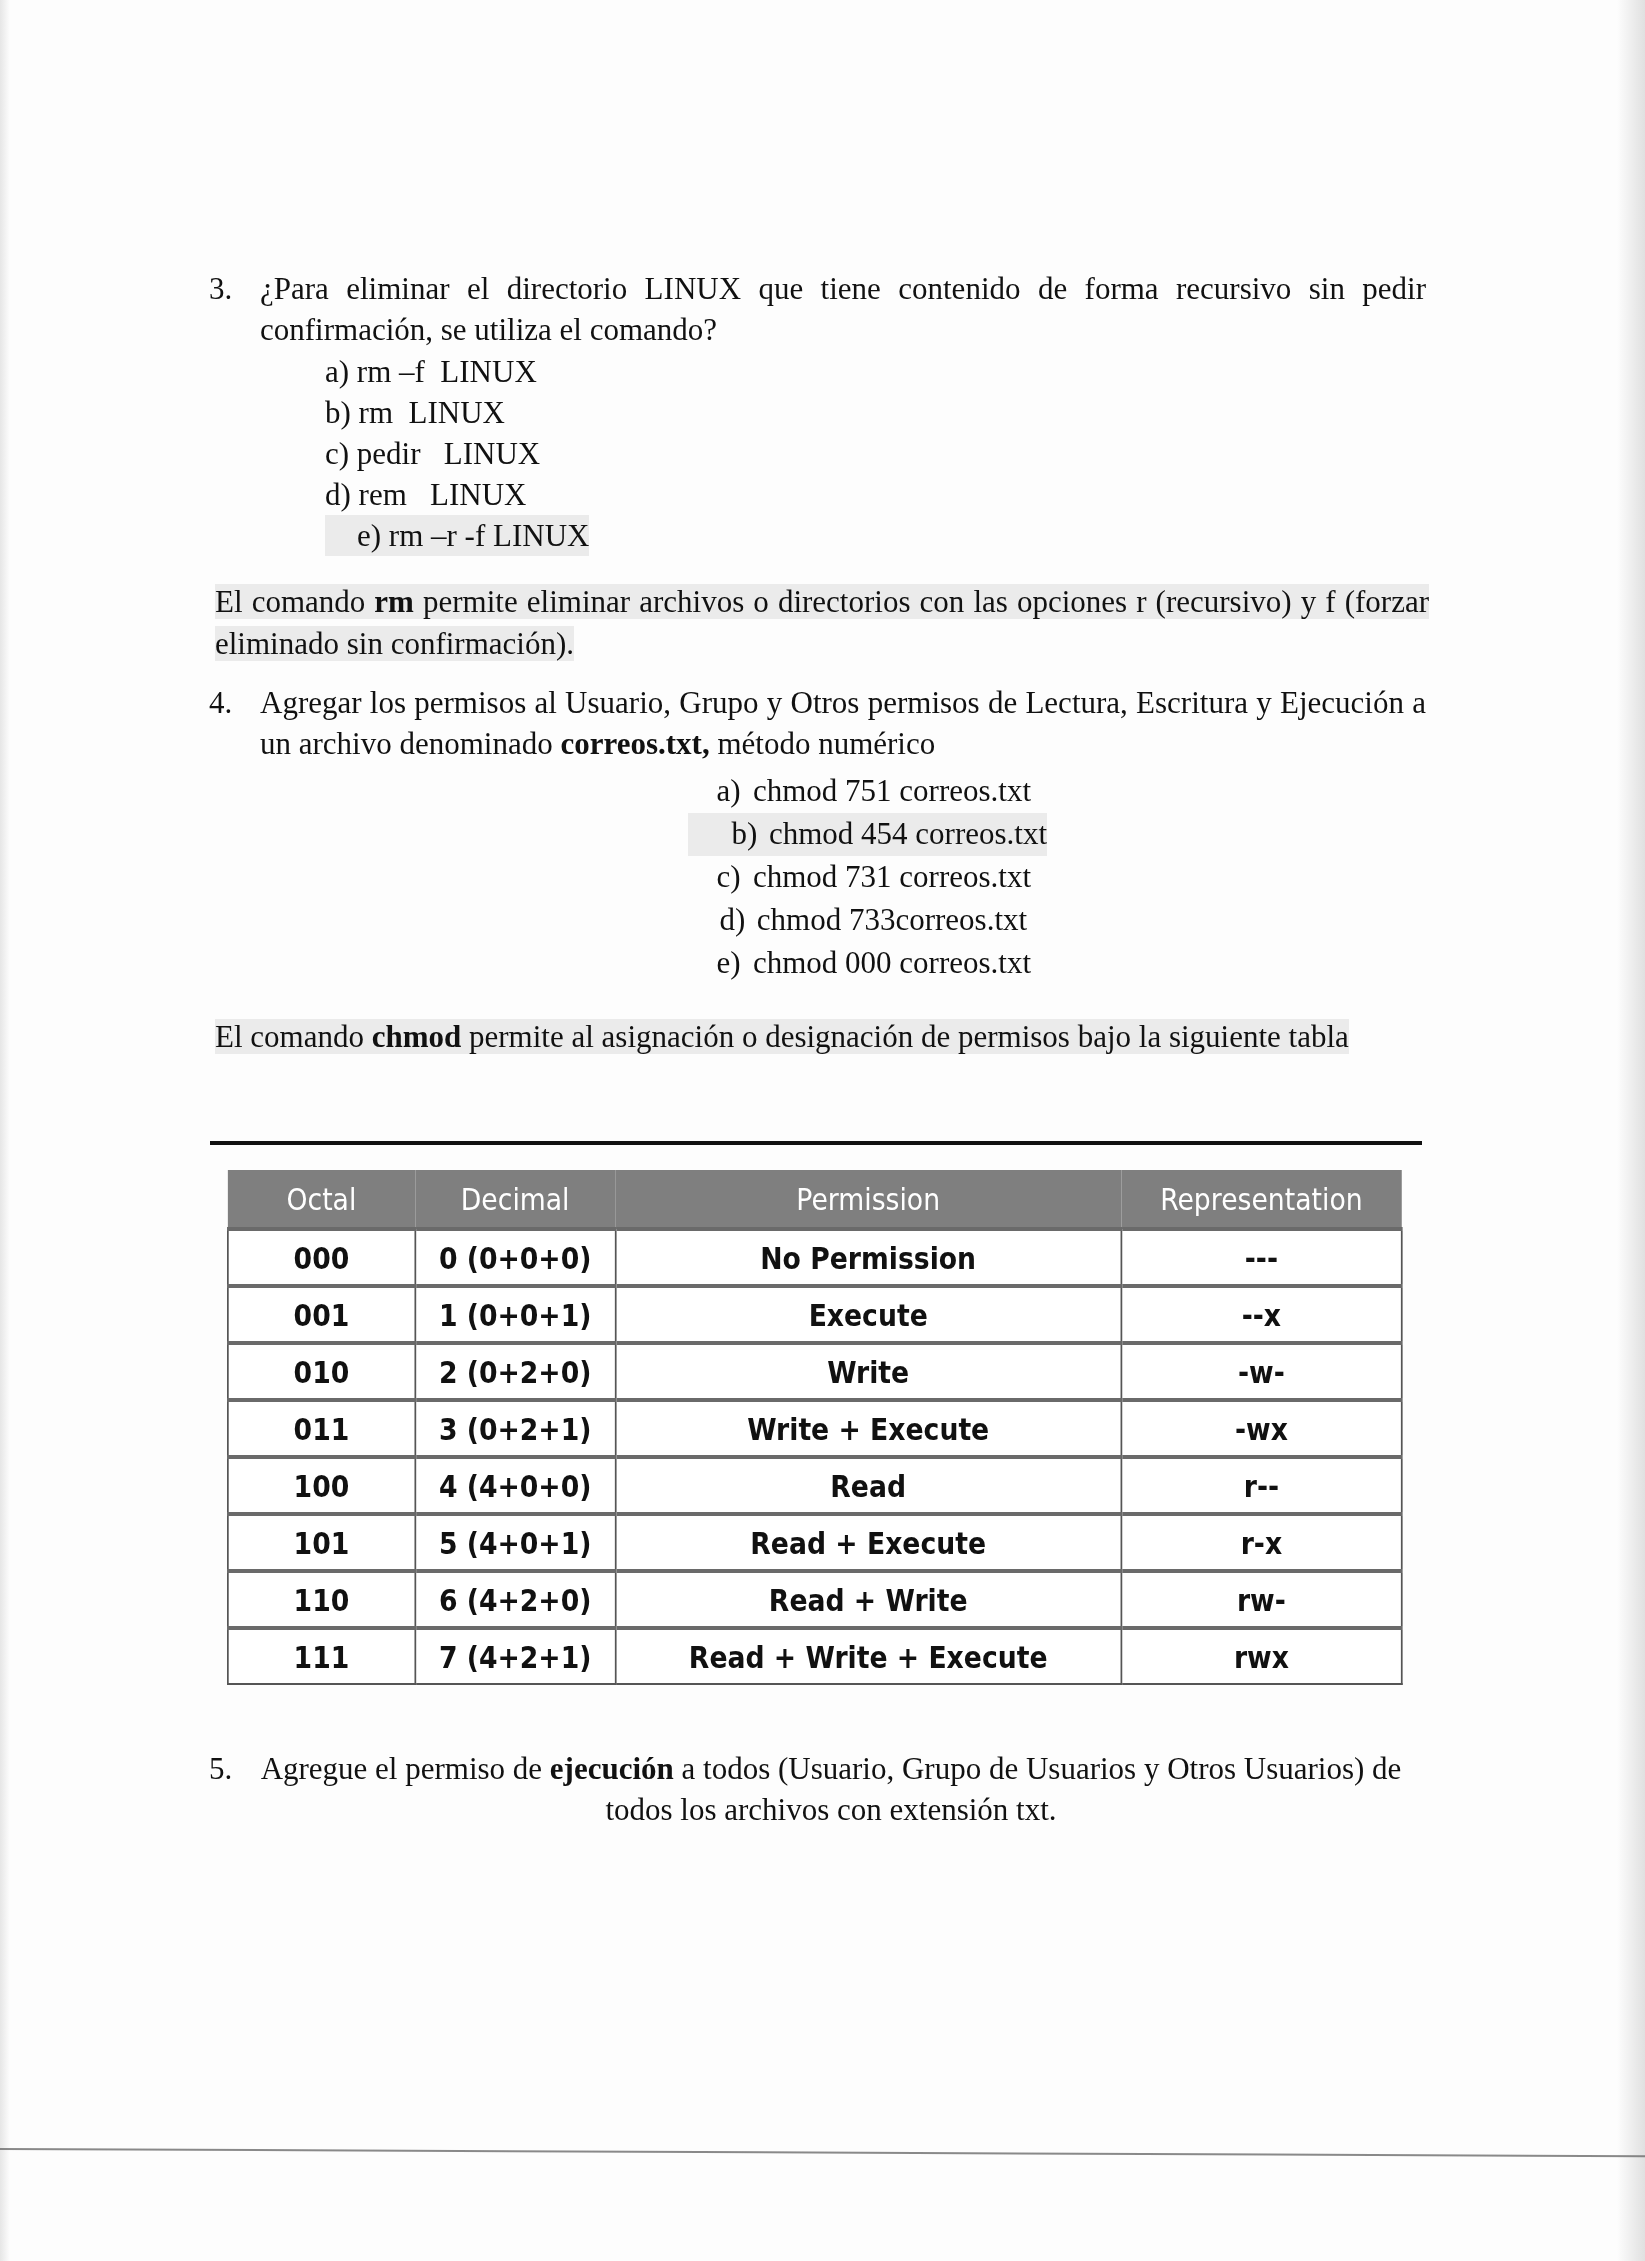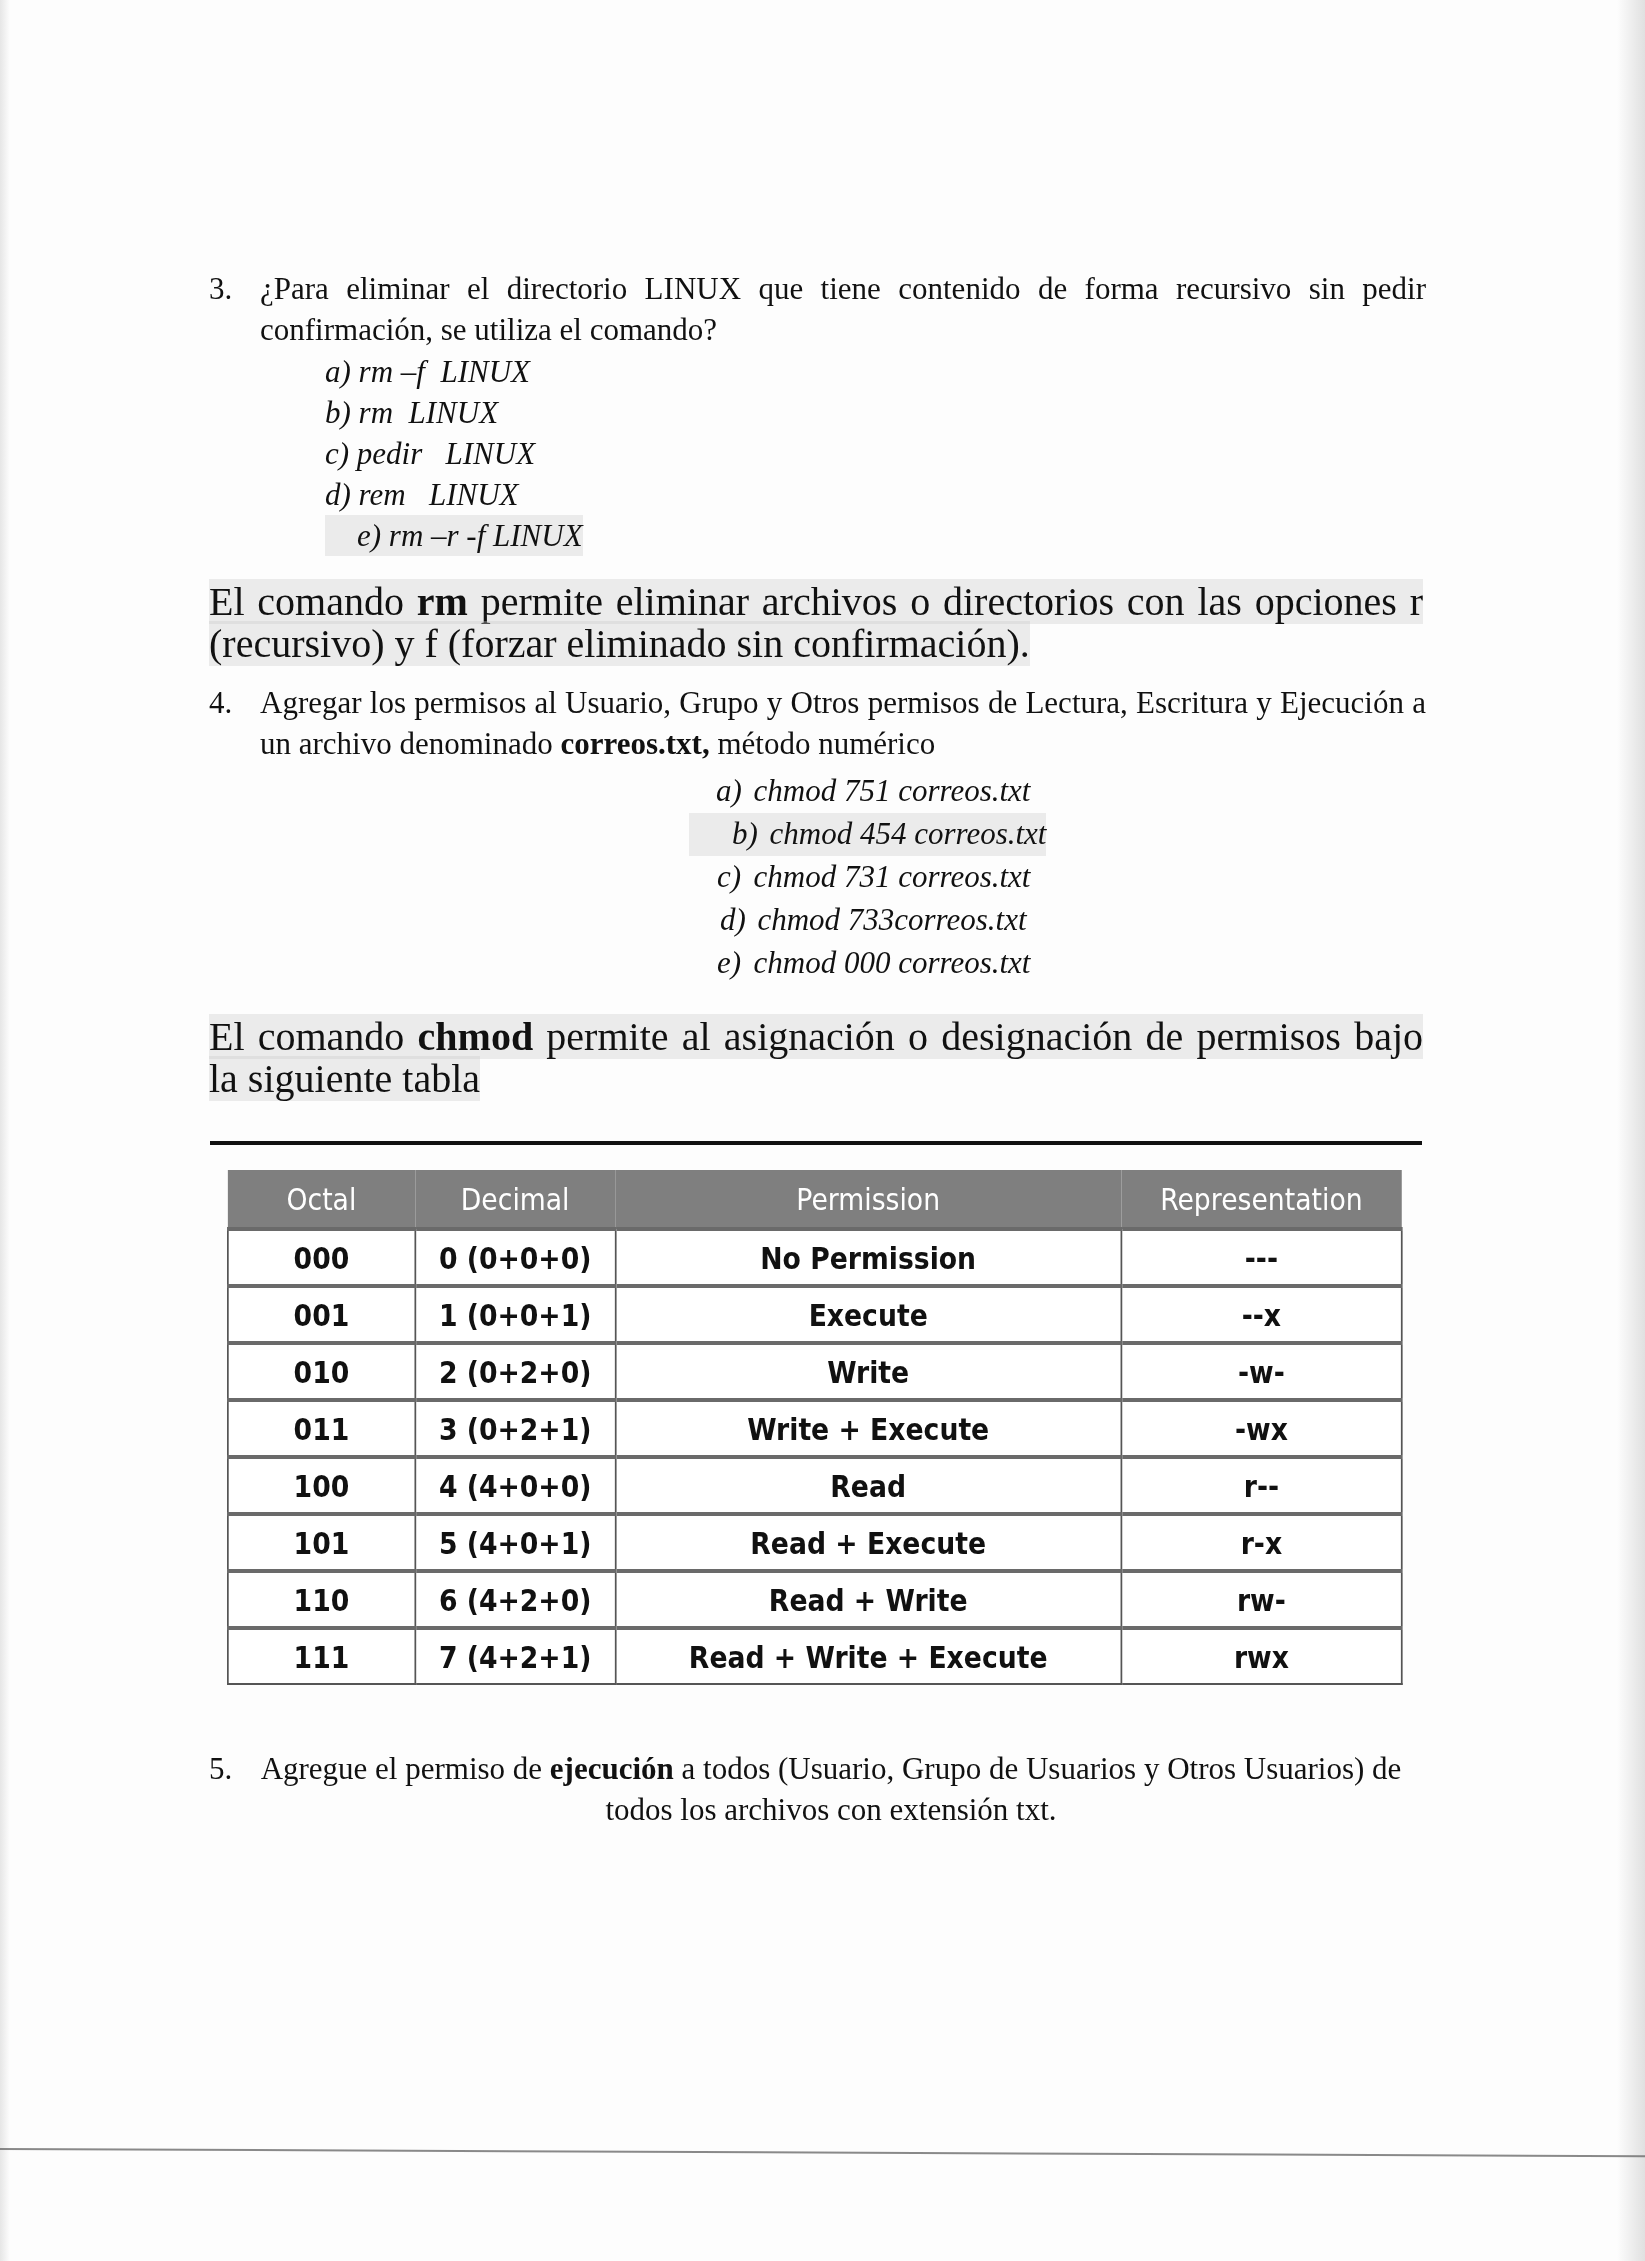--- a/index.html
+++ b/index.html
@@ -30,24 +30,24 @@
     position: absolute; left: 0; top: 2148px; width: 1645px; height: 2.1px;
     background: #6b6b6b;
     transform: rotate(0.25deg);
     transform-origin: left center;
     opacity: 0.8;
   }
 
   .block { position: absolute; font-size: 31px; line-height: 41px; }
   .q-num { position: absolute; left: 0; top: 0; }
   .q-text { margin-left: 51px; text-align: justify; }
-  .options { margin-left: 116px; font-style: italic; }
+  .options { margin-left: 116px; }
   .opt { height: 41px; white-space: pre; }
   .opt.highlight, .note.highlight span.hl { background: rgba(200,200,200,0.35); padding-left: 32px; }
-  .note { position: absolute; left: 209px; width: 1214px; font-size: 40px; line-height: 42px; text-align: justify; }
+  .note { position: absolute; left: 215px; width: 1214px; font-size: 31px; line-height: 42px; text-align: justify; }
   .note b, .q-text b { font-weight: bold; }
 
   #q3 { left: 209px; top: 268px; width: 1217px; }
   #q3 .options { margin-top: 1.4px; }
   #q4 { left: 209px; top: 682px; width: 1217px; }
   #q4 .options { margin-top: 5.6px; margin-left: 100px; text-align: center; }
   #q4 .opt { height: 43px; }
   #q4 .opt .lbl { display: inline-block; width: 49px; }
   #q5 { left: 209px; top: 1748px; width: 1193px; }
 

